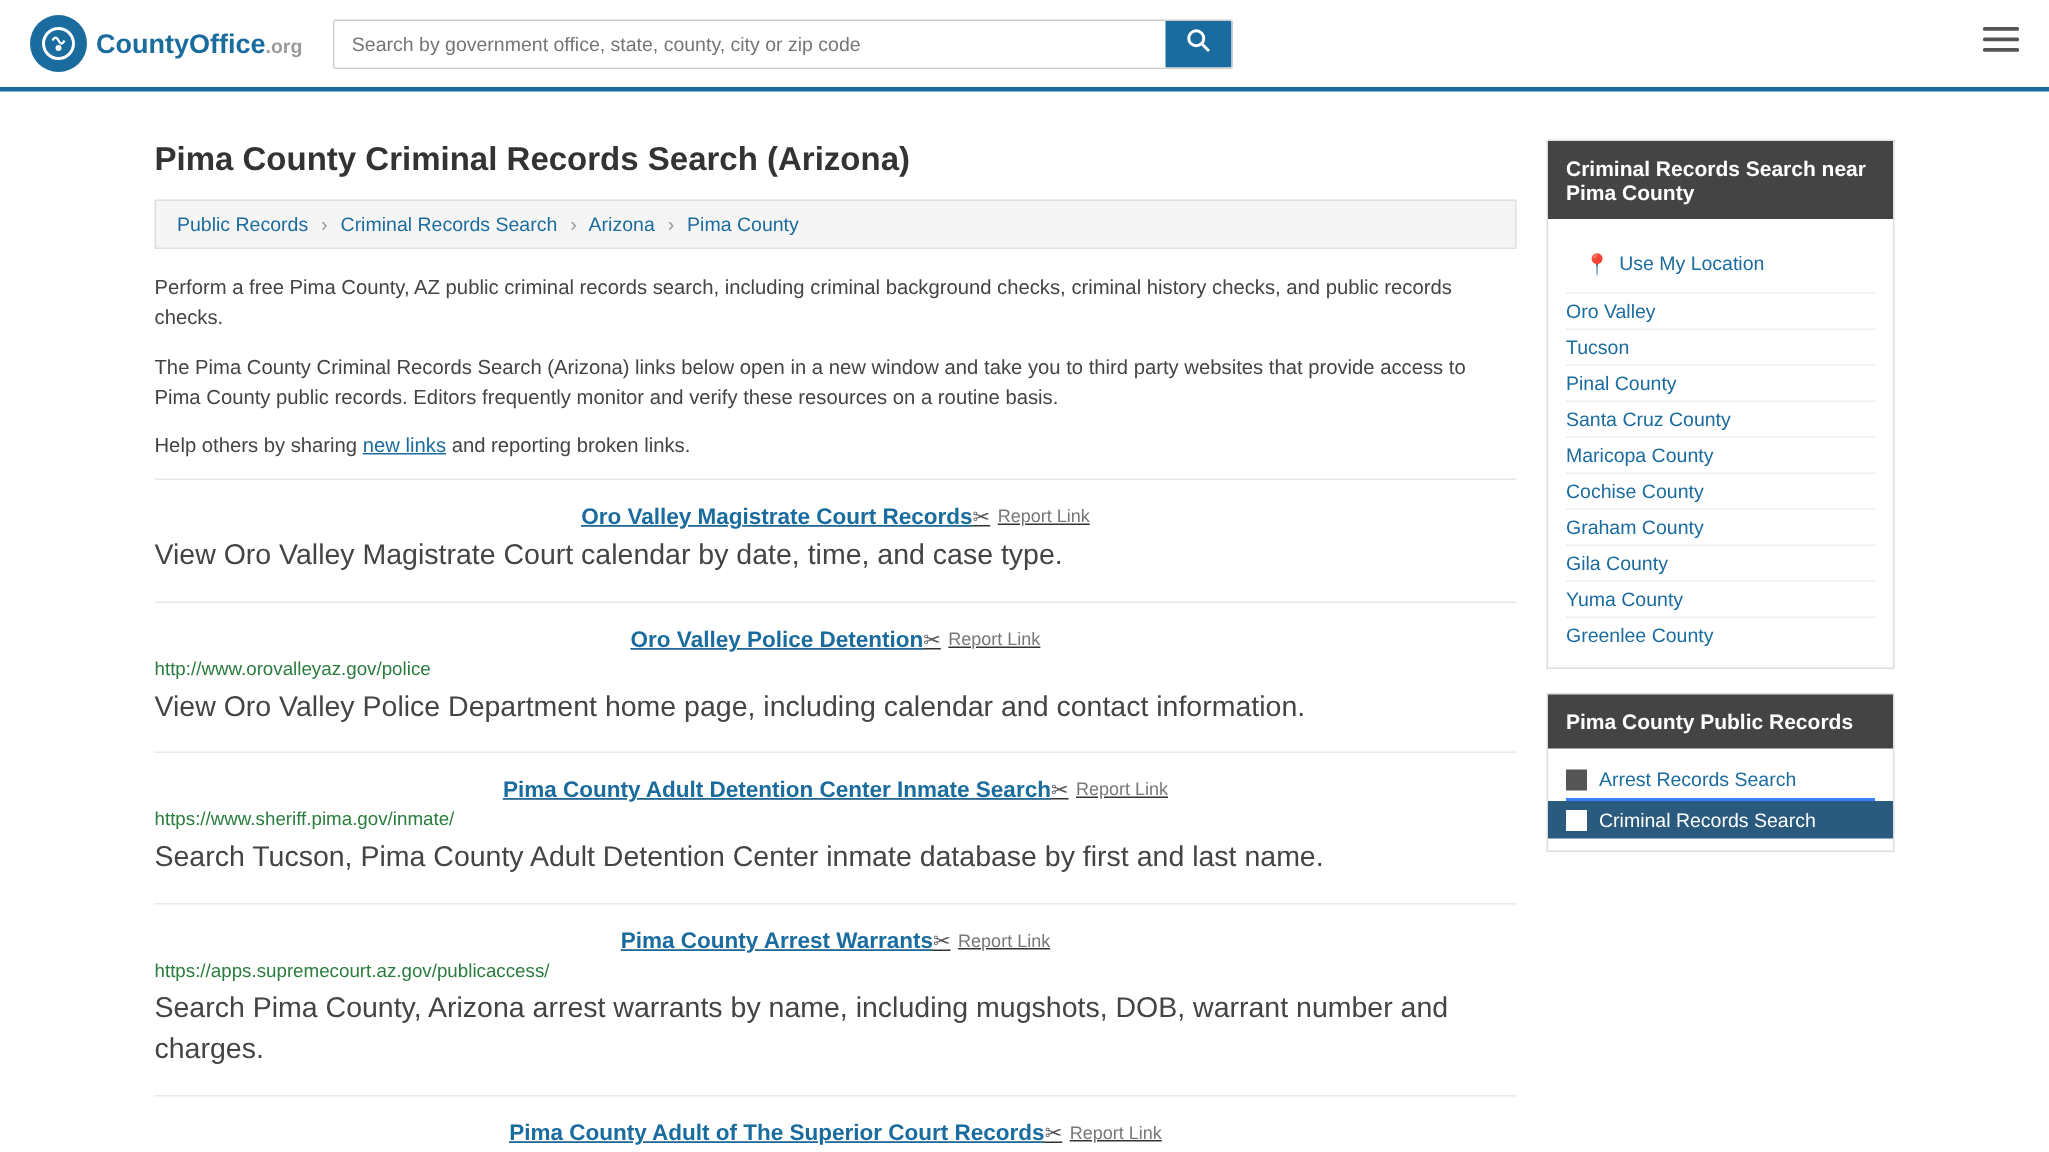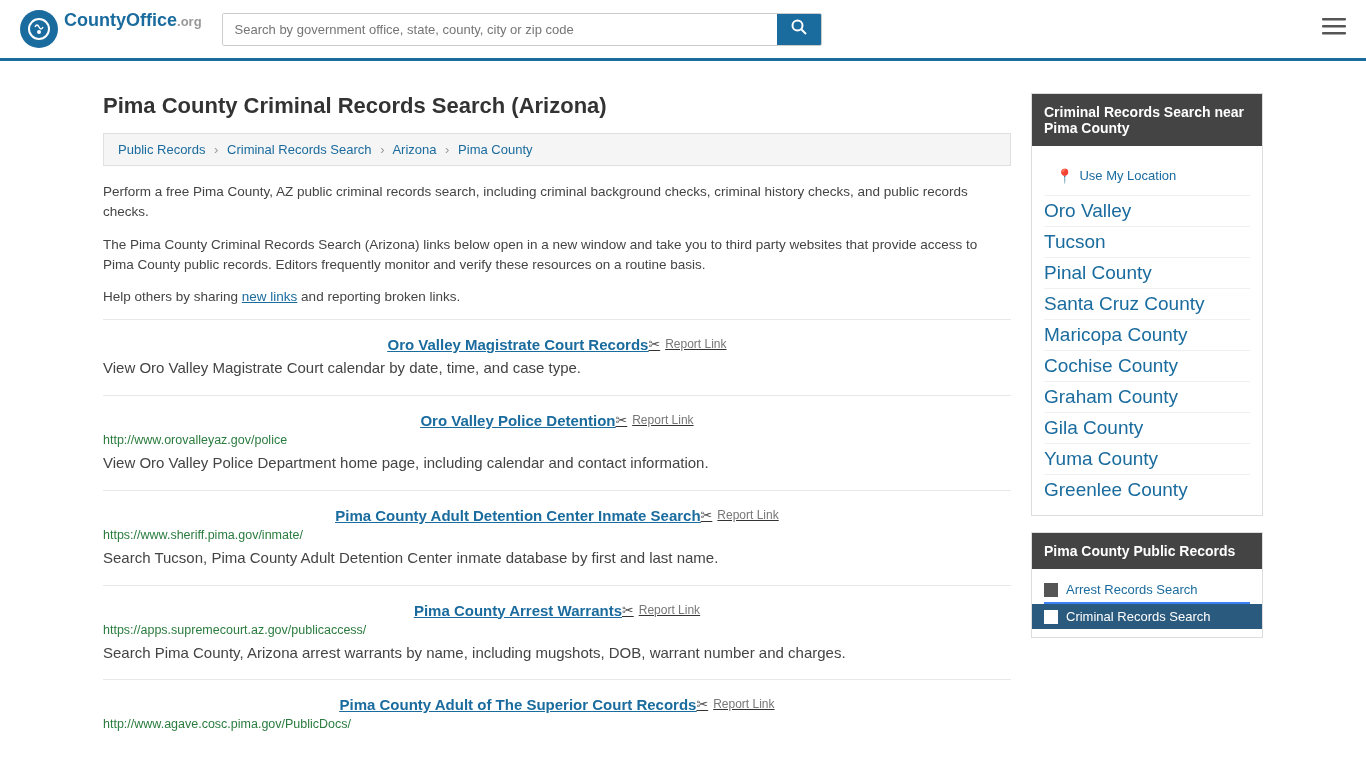--- a/index.html
+++ b/index.html
@@ -9,21 +9,21 @@
     #header {
       background: #fff;
       border-bottom: 3px solid #1a6b9e;
       padding: 10px 20px;
       display: flex;
       align-items: center;
       gap: 20px;
     }
     #logo-area {
       display: flex;
-      align-items: flex-start;
+      align-items: center;
       gap: 6px;
       text-decoration: none;
     }
     #logo-icon {
       width: 38px;
       height: 38px;
       background: #1a6b9e;
       border-radius: 50%;
       display: flex;
       align-items: center;
@@ -132,41 +132,41 @@
       align-items: center;
       gap: 5px;
       color: #777;
       font-size: 12px;
       cursor: pointer;
       white-space: nowrap;
       flex-shrink: 0;
     }
     .report-icon { font-size: 14px; color: #555; }
     .result-url { color: #2a7c3e; font-size: 12.5px; margin-bottom: 5px; }
-    .result-desc { font-size: 15px; color: #444; line-height: 1.45; }
+    .result-desc { font-size: 19px; color: #444; line-height: 1.45; }
 
     
     .sidebar-section-header {
       background: #444;
       color: #fff;
       padding: 10px 12px;
       font-size: 14px;
       font-weight: bold;
       margin-bottom: 0;
     }
     .sidebar-section {
       border: 1px solid #ddd;
       margin-bottom: 16px;
     }
     .sidebar-links { padding: 10px 12px; }
     .sidebar-links a {
       display: block;
       color: #1a6b9e;
       text-decoration: none;
-      font-size: 19px;
+      font-size: 13px;
       padding: 4px 0;
       border-bottom: 1px solid #f0f0f0;
     }
     .sidebar-links a:last-child { border-bottom: none; }
     .sidebar-location {
       display: flex;
       align-items: center;
       gap: 6px;
       padding: 8px 12px;
       border-bottom: 1px solid #f0f0f0;

